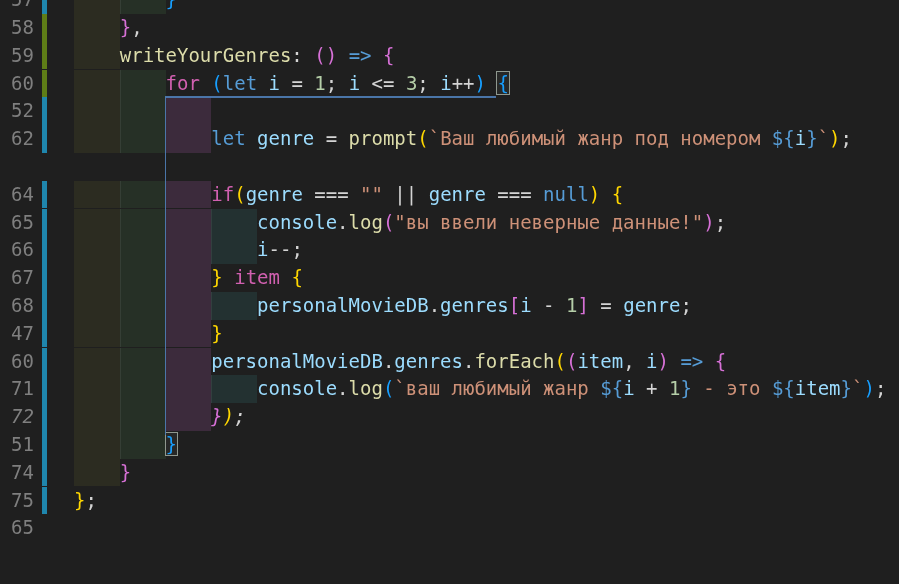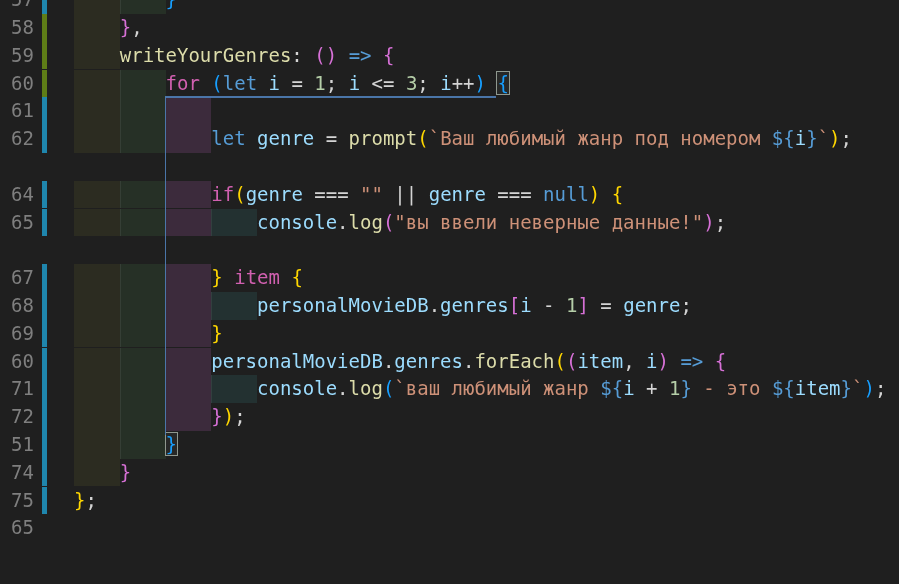--- a/index.html
+++ b/index.html
@@ -54,21 +54,21 @@
     </div>
     <div class="row" style="top: 69.5px;">
       <div class="num">60</div>
       <div class="marker" style="background: rgb(94, 125, 23);"></div>
       <div class="tint" style="left: 74px; width: 45.76px; background: rgba(255, 255, 64, 0.06);"></div>
       <div class="tint" style="left: 119.76px; width: 45.76px; background: rgba(127, 255, 127, 0.08);"></div>
       <div class="iguide" style="left: 119.76px;"></div>
       <div class="code"><span>        </span><span style="color: rgb(209, 96, 176);">for</span><span style="color: rgb(212, 212, 212);"> </span><span style="color: rgb(23, 159, 255);">(</span><span style="color: rgb(86, 156, 214);">let</span><span style="color: rgb(212, 212, 212);"> </span><span style="color: rgb(156, 220, 254);">i</span><span style="color: rgb(212, 212, 212);"> = </span><span style="color: rgb(181, 206, 168);">1</span><span style="color: rgb(212, 212, 212);">; </span><span style="color: rgb(156, 220, 254);">i</span><span style="color: rgb(212, 212, 212);"> &lt;= </span><span style="color: rgb(181, 206, 168);">3</span><span style="color: rgb(212, 212, 212);">; </span><span style="color: rgb(156, 220, 254);">i</span><span style="color: rgb(212, 212, 212);">++</span><span style="color: rgb(23, 159, 255);">)</span><span style="color: rgb(212, 212, 212);"> </span><span class="bracket-box" style="color: rgb(23, 159, 255);">{</span></div>
     </div>
     <div class="row" style="top: 97.3px;">
-      <div class="num">61</div>
+      <div class="num">52</div>
       <div class="marker" style="background: rgb(31, 134, 173);"></div>
       <div class="tint" style="left: 74px; width: 45.76px; background: rgba(255, 255, 64, 0.06);"></div>
       <div class="tint" style="left: 119.76px; width: 45.76px; background: rgba(127, 255, 127, 0.08);"></div>
       <div class="tint" style="left: 165.52px; width: 45.76px; background: rgba(255, 127, 255, 0.13);"></div>
       <div class="iguide" style="left: 119.76px;"></div>
       <div class="code"><span>            </span></div>
     </div>
     <div class="row" style="top: 125.1px;">
       <div class="num">62</div>
       <div class="marker" style="background: rgb(31, 134, 173);"></div>
@@ -91,20 +91,31 @@
       <div class="num">65</div>
       <div class="marker" style="background: rgb(31, 134, 173);"></div>
       <div class="tint" style="left: 74px; width: 45.76px; background: rgba(255, 255, 64, 0.06);"></div>
       <div class="tint" style="left: 119.76px; width: 45.76px; background: rgba(127, 255, 127, 0.08);"></div>
       <div class="tint" style="left: 165.52px; width: 45.76px; background: rgba(255, 127, 255, 0.13);"></div>
       <div class="tint" style="left: 211.28px; width: 45.76px; background: rgba(79, 236, 236, 0.09);"></div>
       <div class="iguide" style="left: 119.76px;"></div>
       <div class="iguide" style="left: 211.28px;"></div>
       <div class="code"><span>                </span><span style="color: rgb(156, 220, 254);">console</span><span style="color: rgb(212, 212, 212);">.</span><span style="color: rgb(220, 220, 170);">log</span><span style="color: rgb(214, 112, 214);">(</span><span style="color: rgb(206, 145, 120);">"вы ввели неверные данные!"</span><span style="color: rgb(214, 112, 214);">)</span><span style="color: rgb(212, 212, 212);">;</span></div>
     </div>
+    <div class="row" style="top: 236.3px;">
+      <div class="num">66</div>
+      <div class="marker" style="background: rgb(31, 134, 173);"></div>
+      <div class="tint" style="left: 74px; width: 45.76px; background: rgba(255, 255, 64, 0.06);"></div>
+      <div class="tint" style="left: 119.76px; width: 45.76px; background: rgba(127, 255, 127, 0.08);"></div>
+      <div class="tint" style="left: 165.52px; width: 45.76px; background: rgba(255, 127, 255, 0.13);"></div>
+      <div class="tint" style="left: 211.28px; width: 45.76px; background: rgba(79, 236, 236, 0.09);"></div>
+      <div class="iguide" style="left: 119.76px;"></div>
+      <div class="iguide" style="left: 211.28px;"></div>
+      <div class="code"><span>                </span><span style="color: rgb(156, 220, 254);">i</span><span style="color: rgb(212, 212, 212);">--</span><span style="color: rgb(212, 212, 212);">;</span></div>
+    </div>
     <div class="row" style="top: 264.1px;">
       <div class="num">67</div>
       <div class="marker" style="background: rgb(31, 134, 173);"></div>
       <div class="tint" style="left: 74px; width: 45.76px; background: rgba(255, 255, 64, 0.06);"></div>
       <div class="tint" style="left: 119.76px; width: 45.76px; background: rgba(127, 255, 127, 0.08);"></div>
       <div class="tint" style="left: 165.52px; width: 45.76px; background: rgba(255, 127, 255, 0.13);"></div>
       <div class="iguide" style="left: 119.76px;"></div>
       <div class="code"><span>            </span><span style="color: rgb(255, 215, 0);">}</span><span style="color: rgb(212, 212, 212);"> </span><span style="color: rgb(209, 96, 176);">item</span><span style="color: rgb(212, 212, 212);"> </span><span style="color: rgb(255, 215, 0);">{</span></div>
     </div>
     <div class="row" style="top: 291.9px;">
@@ -112,21 +123,21 @@
       <div class="marker" style="background: rgb(31, 134, 173);"></div>
       <div class="tint" style="left: 74px; width: 45.76px; background: rgba(255, 255, 64, 0.06);"></div>
       <div class="tint" style="left: 119.76px; width: 45.76px; background: rgba(127, 255, 127, 0.08);"></div>
       <div class="tint" style="left: 165.52px; width: 45.76px; background: rgba(255, 127, 255, 0.13);"></div>
       <div class="tint" style="left: 211.28px; width: 45.76px; background: rgba(79, 236, 236, 0.09);"></div>
       <div class="iguide" style="left: 119.76px;"></div>
       <div class="iguide" style="left: 211.28px;"></div>
       <div class="code"><span>                </span><span style="color: rgb(156, 220, 254);">personalMovieDB</span><span style="color: rgb(212, 212, 212);">.</span><span style="color: rgb(156, 220, 254);">genres</span><span style="color: rgb(214, 112, 214);">[</span><span style="color: rgb(156, 220, 254);">i</span><span style="color: rgb(212, 212, 212);"> - </span><span style="color: rgb(181, 206, 168);">1</span><span style="color: rgb(214, 112, 214);">]</span><span style="color: rgb(212, 212, 212);"> = </span><span style="color: rgb(156, 220, 254);">genre</span><span style="color: rgb(212, 212, 212);">;</span></div>
     </div>
     <div class="row" style="top: 319.7px;">
-      <div class="num">69</div>
+      <div class="num">47</div>
       <div class="marker" style="background: rgb(31, 134, 173);"></div>
       <div class="tint" style="left: 74px; width: 45.76px; background: rgba(255, 255, 64, 0.06);"></div>
       <div class="tint" style="left: 119.76px; width: 45.76px; background: rgba(127, 255, 127, 0.08);"></div>
       <div class="tint" style="left: 165.52px; width: 45.76px; background: rgba(255, 127, 255, 0.13);"></div>
       <div class="iguide" style="left: 119.76px;"></div>
       <div class="code"><span>            </span><span style="color: rgb(255, 215, 0);">}</span></div>
     </div>
     <div class="row" style="top: 347.5px;">
       <div class="num">60</div>
       <div class="marker" style="background: rgb(31, 134, 173);"></div>
@@ -140,21 +151,21 @@
       <div class="num">71</div>
       <div class="marker" style="background: rgb(31, 134, 173);"></div>
       <div class="tint" style="left: 74px; width: 45.76px; background: rgba(255, 255, 64, 0.06);"></div>
       <div class="tint" style="left: 119.76px; width: 45.76px; background: rgba(127, 255, 127, 0.08);"></div>
       <div class="tint" style="left: 165.52px; width: 45.76px; background: rgba(255, 127, 255, 0.13);"></div>
       <div class="tint" style="left: 211.28px; width: 45.76px; background: rgba(79, 236, 236, 0.09);"></div>
       <div class="iguide" style="left: 119.76px;"></div>
       <div class="iguide" style="left: 211.28px;"></div>
       <div class="code"><span>                </span><span style="color: rgb(156, 220, 254);">console</span><span style="color: rgb(212, 212, 212);">.</span><span style="color: rgb(220, 220, 170);">log</span><span style="color: rgb(23, 159, 255);">(</span><span style="color: rgb(206, 145, 120);">`ваш любимый жанр </span><span style="color: rgb(86, 156, 214);">${</span><span style="color: rgb(156, 220, 254);">i</span><span style="color: rgb(212, 212, 212);"> + </span><span style="color: rgb(181, 206, 168);">1</span><span style="color: rgb(86, 156, 214);">}</span><span style="color: rgb(206, 145, 120);"> - это </span><span style="color: rgb(86, 156, 214);">${</span><span style="color: rgb(156, 220, 254);">item</span><span style="color: rgb(86, 156, 214);">}</span><span style="color: rgb(206, 145, 120);">`</span><span style="color: rgb(23, 159, 255);">)</span><span style="color: rgb(212, 212, 212);">;</span></div>
     </div>
-    <div class="row" style="top: 403.1px;">
+    <div class="row" style="top: 403.1px; font-style: italic;">
       <div class="num">72</div>
       <div class="marker" style="background: rgb(31, 134, 173);"></div>
       <div class="tint" style="left: 74px; width: 45.76px; background: rgba(255, 255, 64, 0.06);"></div>
       <div class="tint" style="left: 119.76px; width: 45.76px; background: rgba(127, 255, 127, 0.08);"></div>
       <div class="tint" style="left: 165.52px; width: 45.76px; background: rgba(255, 127, 255, 0.13);"></div>
       <div class="iguide" style="left: 119.76px;"></div>
       <div class="code"><span>            </span><span style="color: rgb(214, 112, 214);">}</span><span style="color: rgb(255, 215, 0);">)</span><span style="color: rgb(212, 212, 212);">;</span></div>
     </div>
     <div class="row" style="top: 430.9px;">
       <div class="num">51</div>

